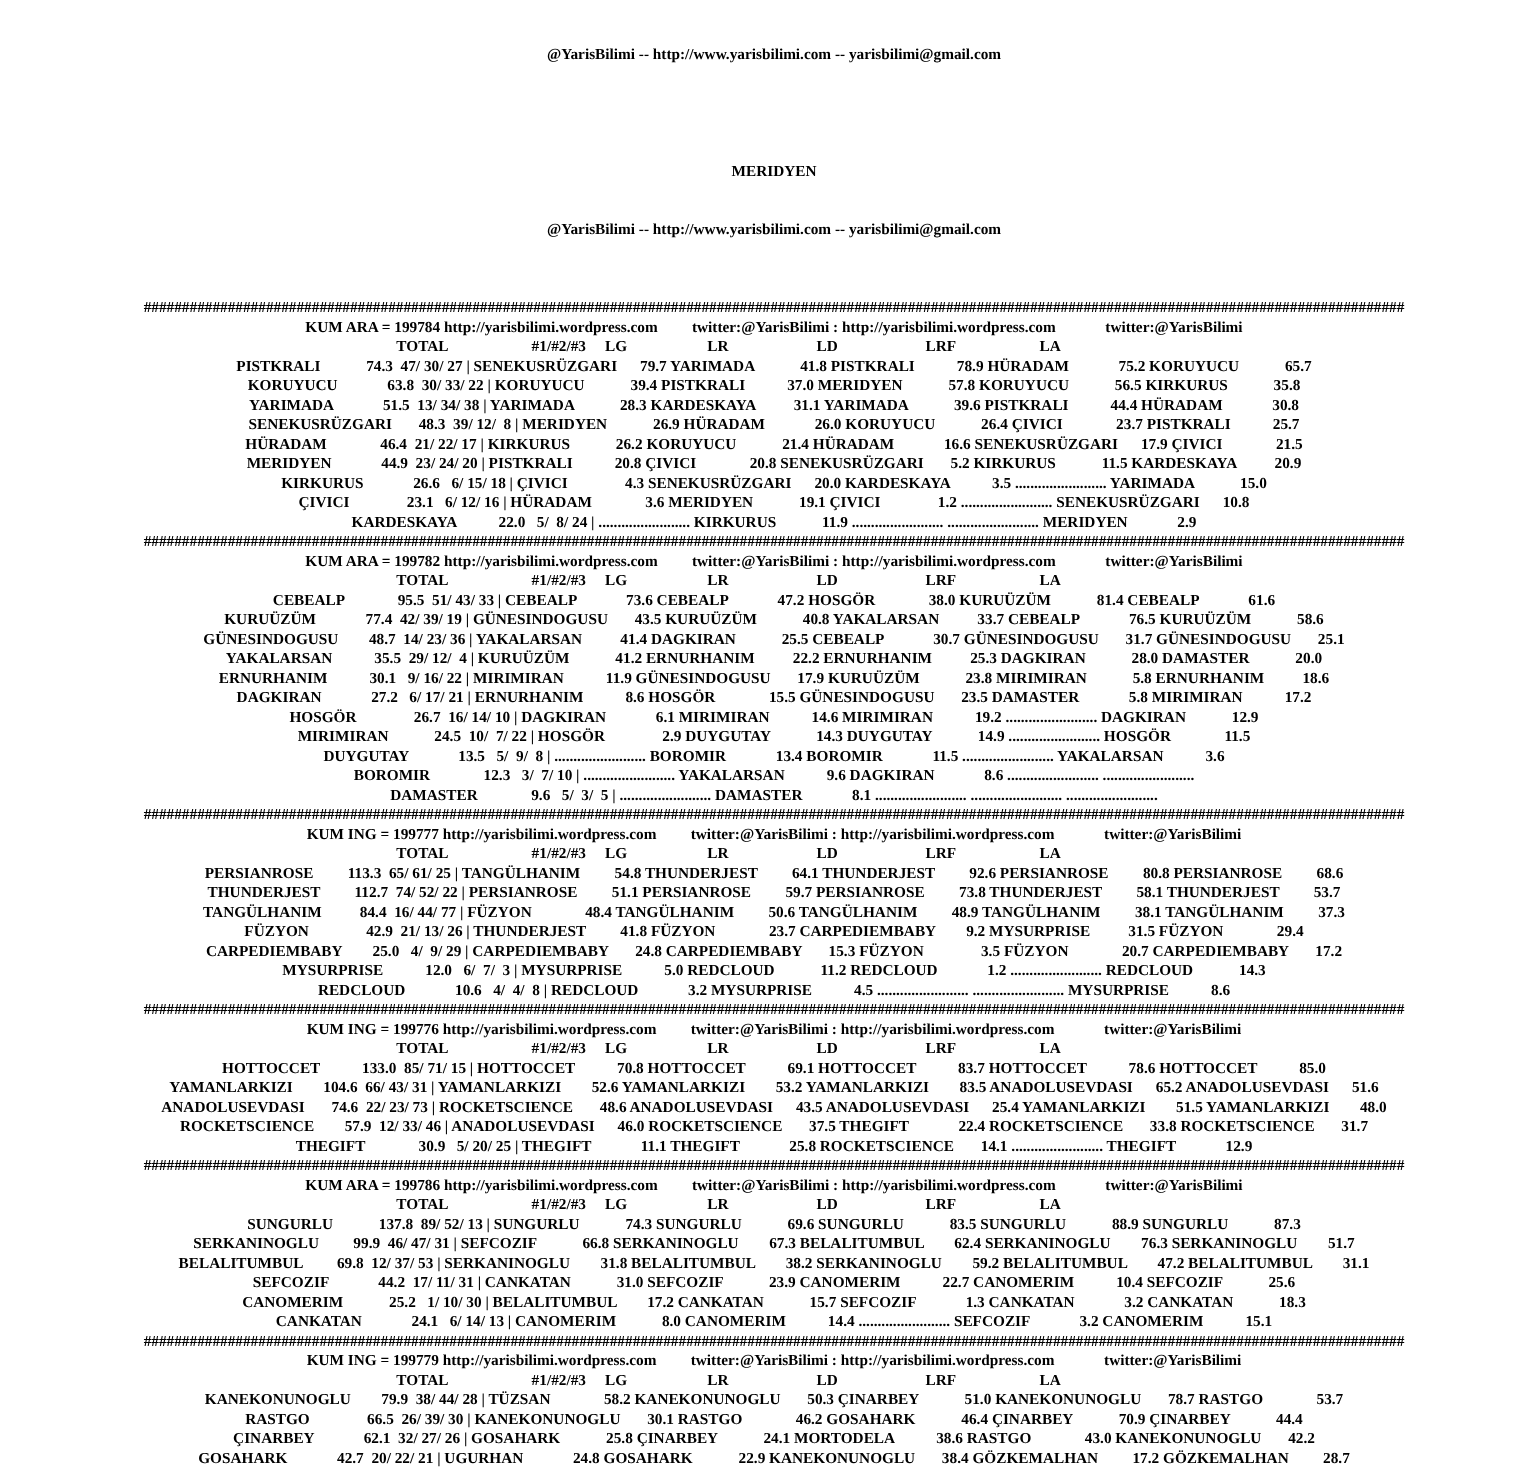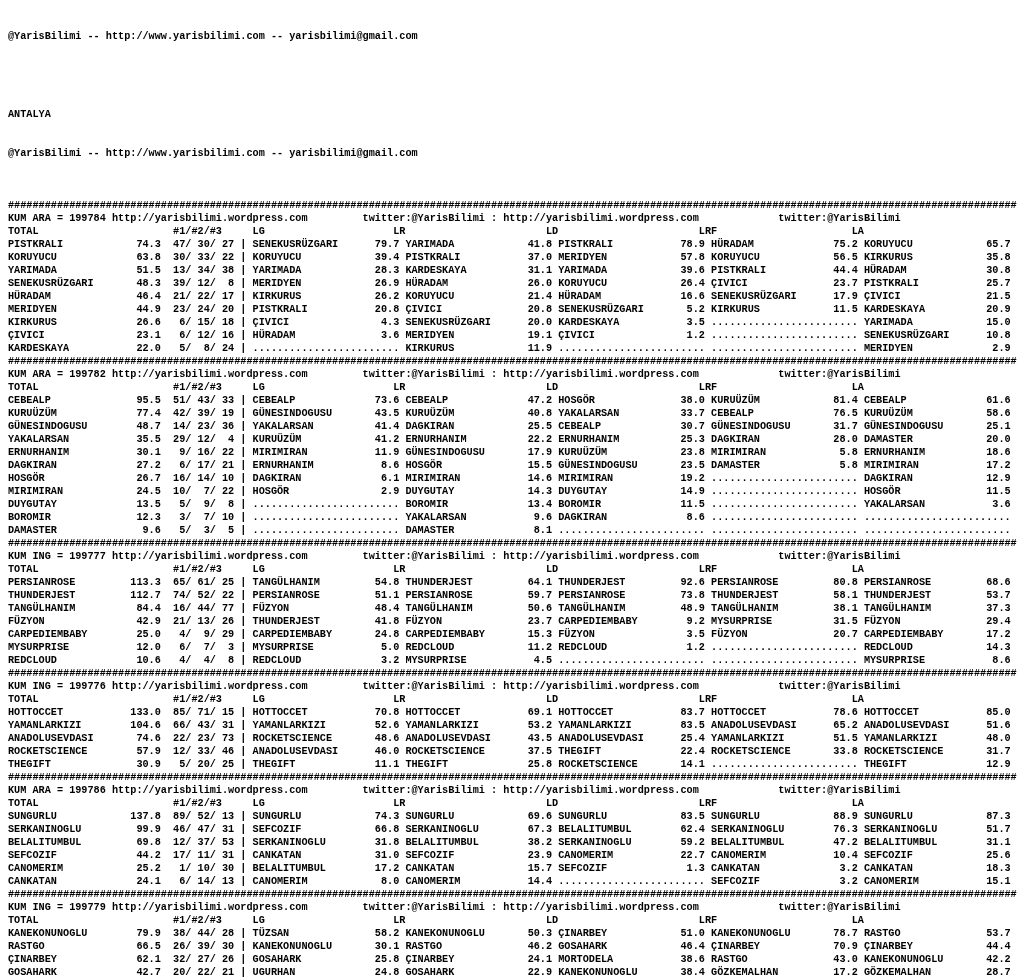--- a/index.html
+++ b/index.html
@@ -2,38 +2,39 @@
 <html><head>
 <meta charset="utf-8">
 <style>
   html, body { margin: 0; padding: 0; background: #ffffff; }
   #doc {
     box-sizing: border-box;
     width: 1024px;
     height: 980px;
     overflow: hidden;
     padding: 4px 0 0 8px;
-    font-family: Liberation Mono, monospace;
+    font-family: Liberation Serif, serif;
     font-size: 10.2px;
     font-weight: 700;
     line-height: 13px;
     color: #000000;
     white-space: pre;
+    text-align: center;
   }
   pre { margin: 0; font: inherit; white-space: pre; }
   #city-title { margin-top: 39px; }   
   #sections  { margin-top: 13px; }    
   .sec { margin: 0; }
 </style>
 </head>
 <body>
 
 <div id="doc">
   <pre id="masthead-1">@YarisBilimi -- http://www.yarisbilimi.com -- yarisbilimi@gmail.com</pre>
-  <pre id="city-title">ANTALYA</pre>
+  <pre id="city-title">MERIDYEN</pre>
   <pre id="masthead-2">@YarisBilimi -- http://www.yarisbilimi.com -- yarisbilimi@gmail.com</pre>
   <div id="sections"><pre class="sec">#####################################################################################################################################################################
 KUM ARA = 199784 http://yarisbilimi.wordpress.com         twitter:@YarisBilimi : http://yarisbilimi.wordpress.com             twitter:@YarisBilimi
 TOTAL                      #1/#2/#3     LG                     LR                       LD                       LRF                      LA                        
 PISTKRALI            74.3  47/ 30/ 27 | SENEKUSRÜZGARI      79.7 YARIMADA            41.8 PISTKRALI           78.9 HÜRADAM             75.2 KORUYUCU            65.7
 KORUYUCU             63.8  30/ 33/ 22 | KORUYUCU            39.4 PISTKRALI           37.0 MERIDYEN            57.8 KORUYUCU            56.5 KIRKURUS            35.8
 YARIMADA             51.5  13/ 34/ 38 | YARIMADA            28.3 KARDESKAYA          31.1 YARIMADA            39.6 PISTKRALI           44.4 HÜRADAM             30.8
 SENEKUSRÜZGARI       48.3  39/ 12/  8 | MERIDYEN            26.9 HÜRADAM             26.0 KORUYUCU            26.4 ÇIVICI              23.7 PISTKRALI           25.7
 HÜRADAM              46.4  21/ 22/ 17 | KIRKURUS            26.2 KORUYUCU            21.4 HÜRADAM             16.6 SENEKUSRÜZGARI      17.9 ÇIVICI              21.5
 MERIDYEN             44.9  23/ 24/ 20 | PISTKRALI           20.8 ÇIVICI              20.8 SENEKUSRÜZGARI       5.2 KIRKURUS            11.5 KARDESKAYA          20.9

